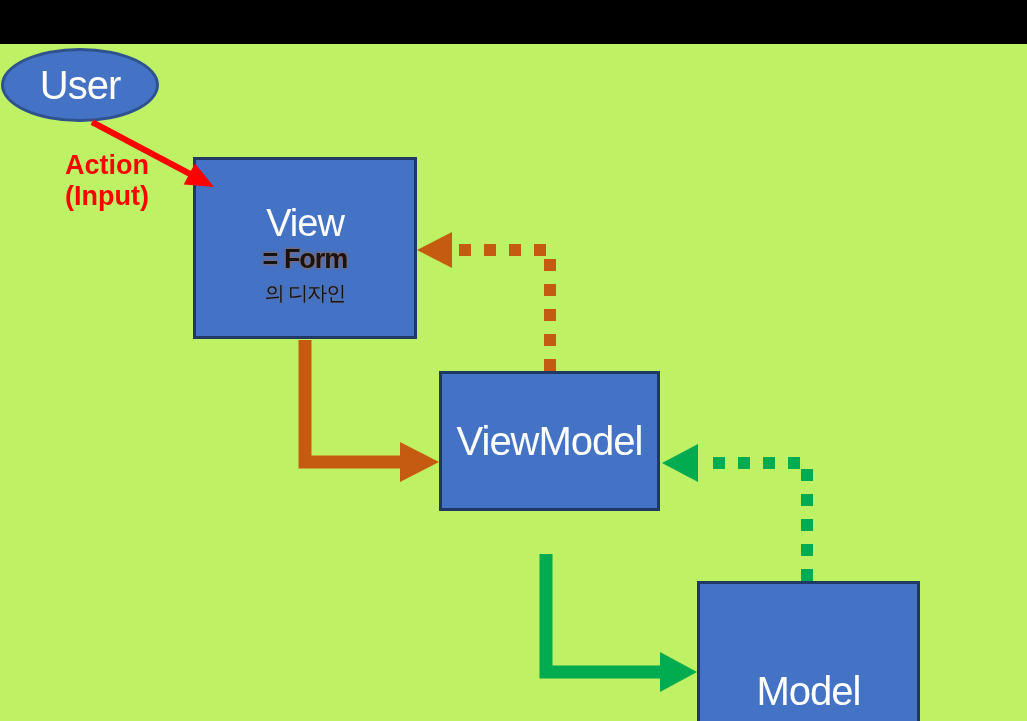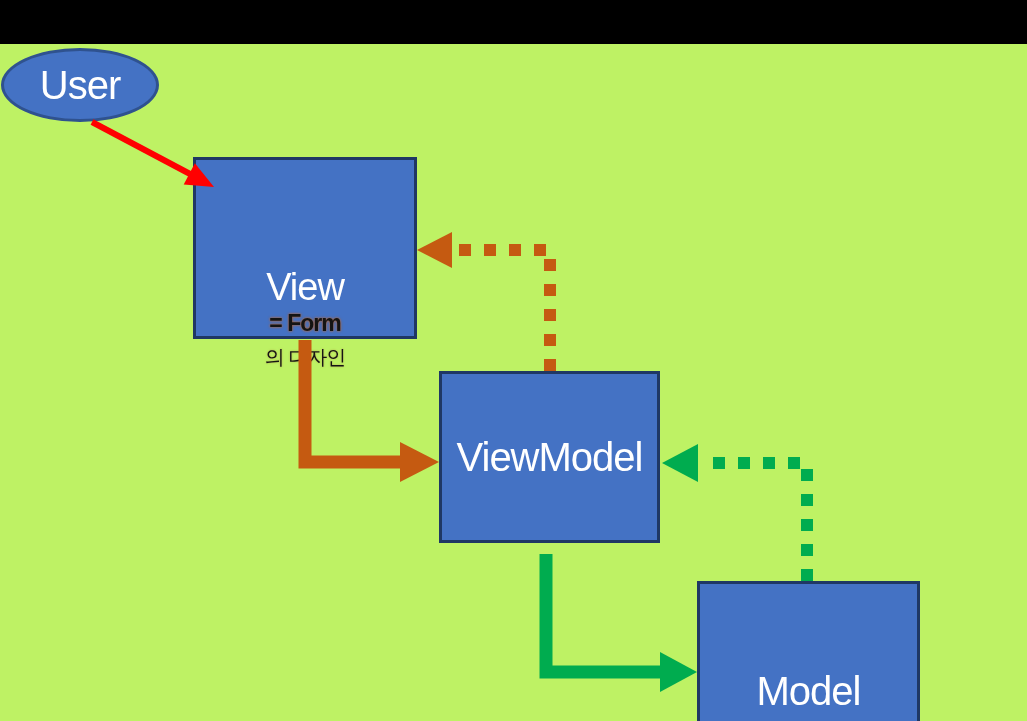--- a/index.html
+++ b/index.html
@@ -26,33 +26,33 @@
   }
   #node-user {
     left: 1px; top: 4px; width: 158px; height: 74px;
     border-radius: 50%;
     border-color: #2F528F;
     font-size: 40px;
   }
   #node-view {
     left: 193px; top: 113px; width: 224px; height: 182px;
     display: block;
-    padding-top: 108px;
+    padding-top: 44px;
   }
   #node-view .ln1 { font-size: 38px; line-height: 38px; color: #ffffff; }
   #node-view .ln2 {
-    font-size: 23px; line-height: 35px; color: #141414; font-weight: 600;
+    font-size: 27px; line-height: 35px; color: #141414; font-weight: 600;
     text-shadow: 0 0 3px rgba(173,102,61,0.95), 0 0 2px rgba(173,102,61,0.85);
   }
   #node-view .ln3 {
     font-size: 20px; line-height: 33px; color: #141414;
     text-shadow: 0 0 2px rgba(173,102,61,0.55);
   }
   #node-viewmodel {
-    left: 439px; top: 327px; width: 221px; height: 172px;
+    left: 439px; top: 327px; width: 221px; height: 140px;
     font-size: 40px;
   }
   #node-model {
     left: 697px; top: 537px; width: 223px; height: 220px;
     font-size: 40px;
   }
   #action-label {
     position: absolute;
     left: 65px; top: 106px;
     color: #FF0000;
@@ -85,20 +85,24 @@
   </div>
 
   <div class="node" id="node-viewmodel">
     <span>ViewModel</span>
   </div>
 
   <div class="node" id="node-model">
     <span>Model</span>
   </div>
 
+  <div id="action-label">
+    <div>Action</div>
+    <div>(Input)</div>
+  </div>
 
   <svg id="arrow-layer" width="1027" height="721" viewBox="0 0 1027 721" xmlns="http://www.w3.org/2000/svg">
 
     <g>
       <line x1="92" y1="78" x2="192" y2="131" stroke-width="6" stroke="#FF0000"></line>
       <polygon points="214,143 183.7,140.4 194.9,119.2" fill="#FF0000"></polygon>
     </g>
 
     <g>
       <polyline points="305,296 305,418 402,418" fill="none" stroke-width="13" stroke="#C55A11"></polyline>

